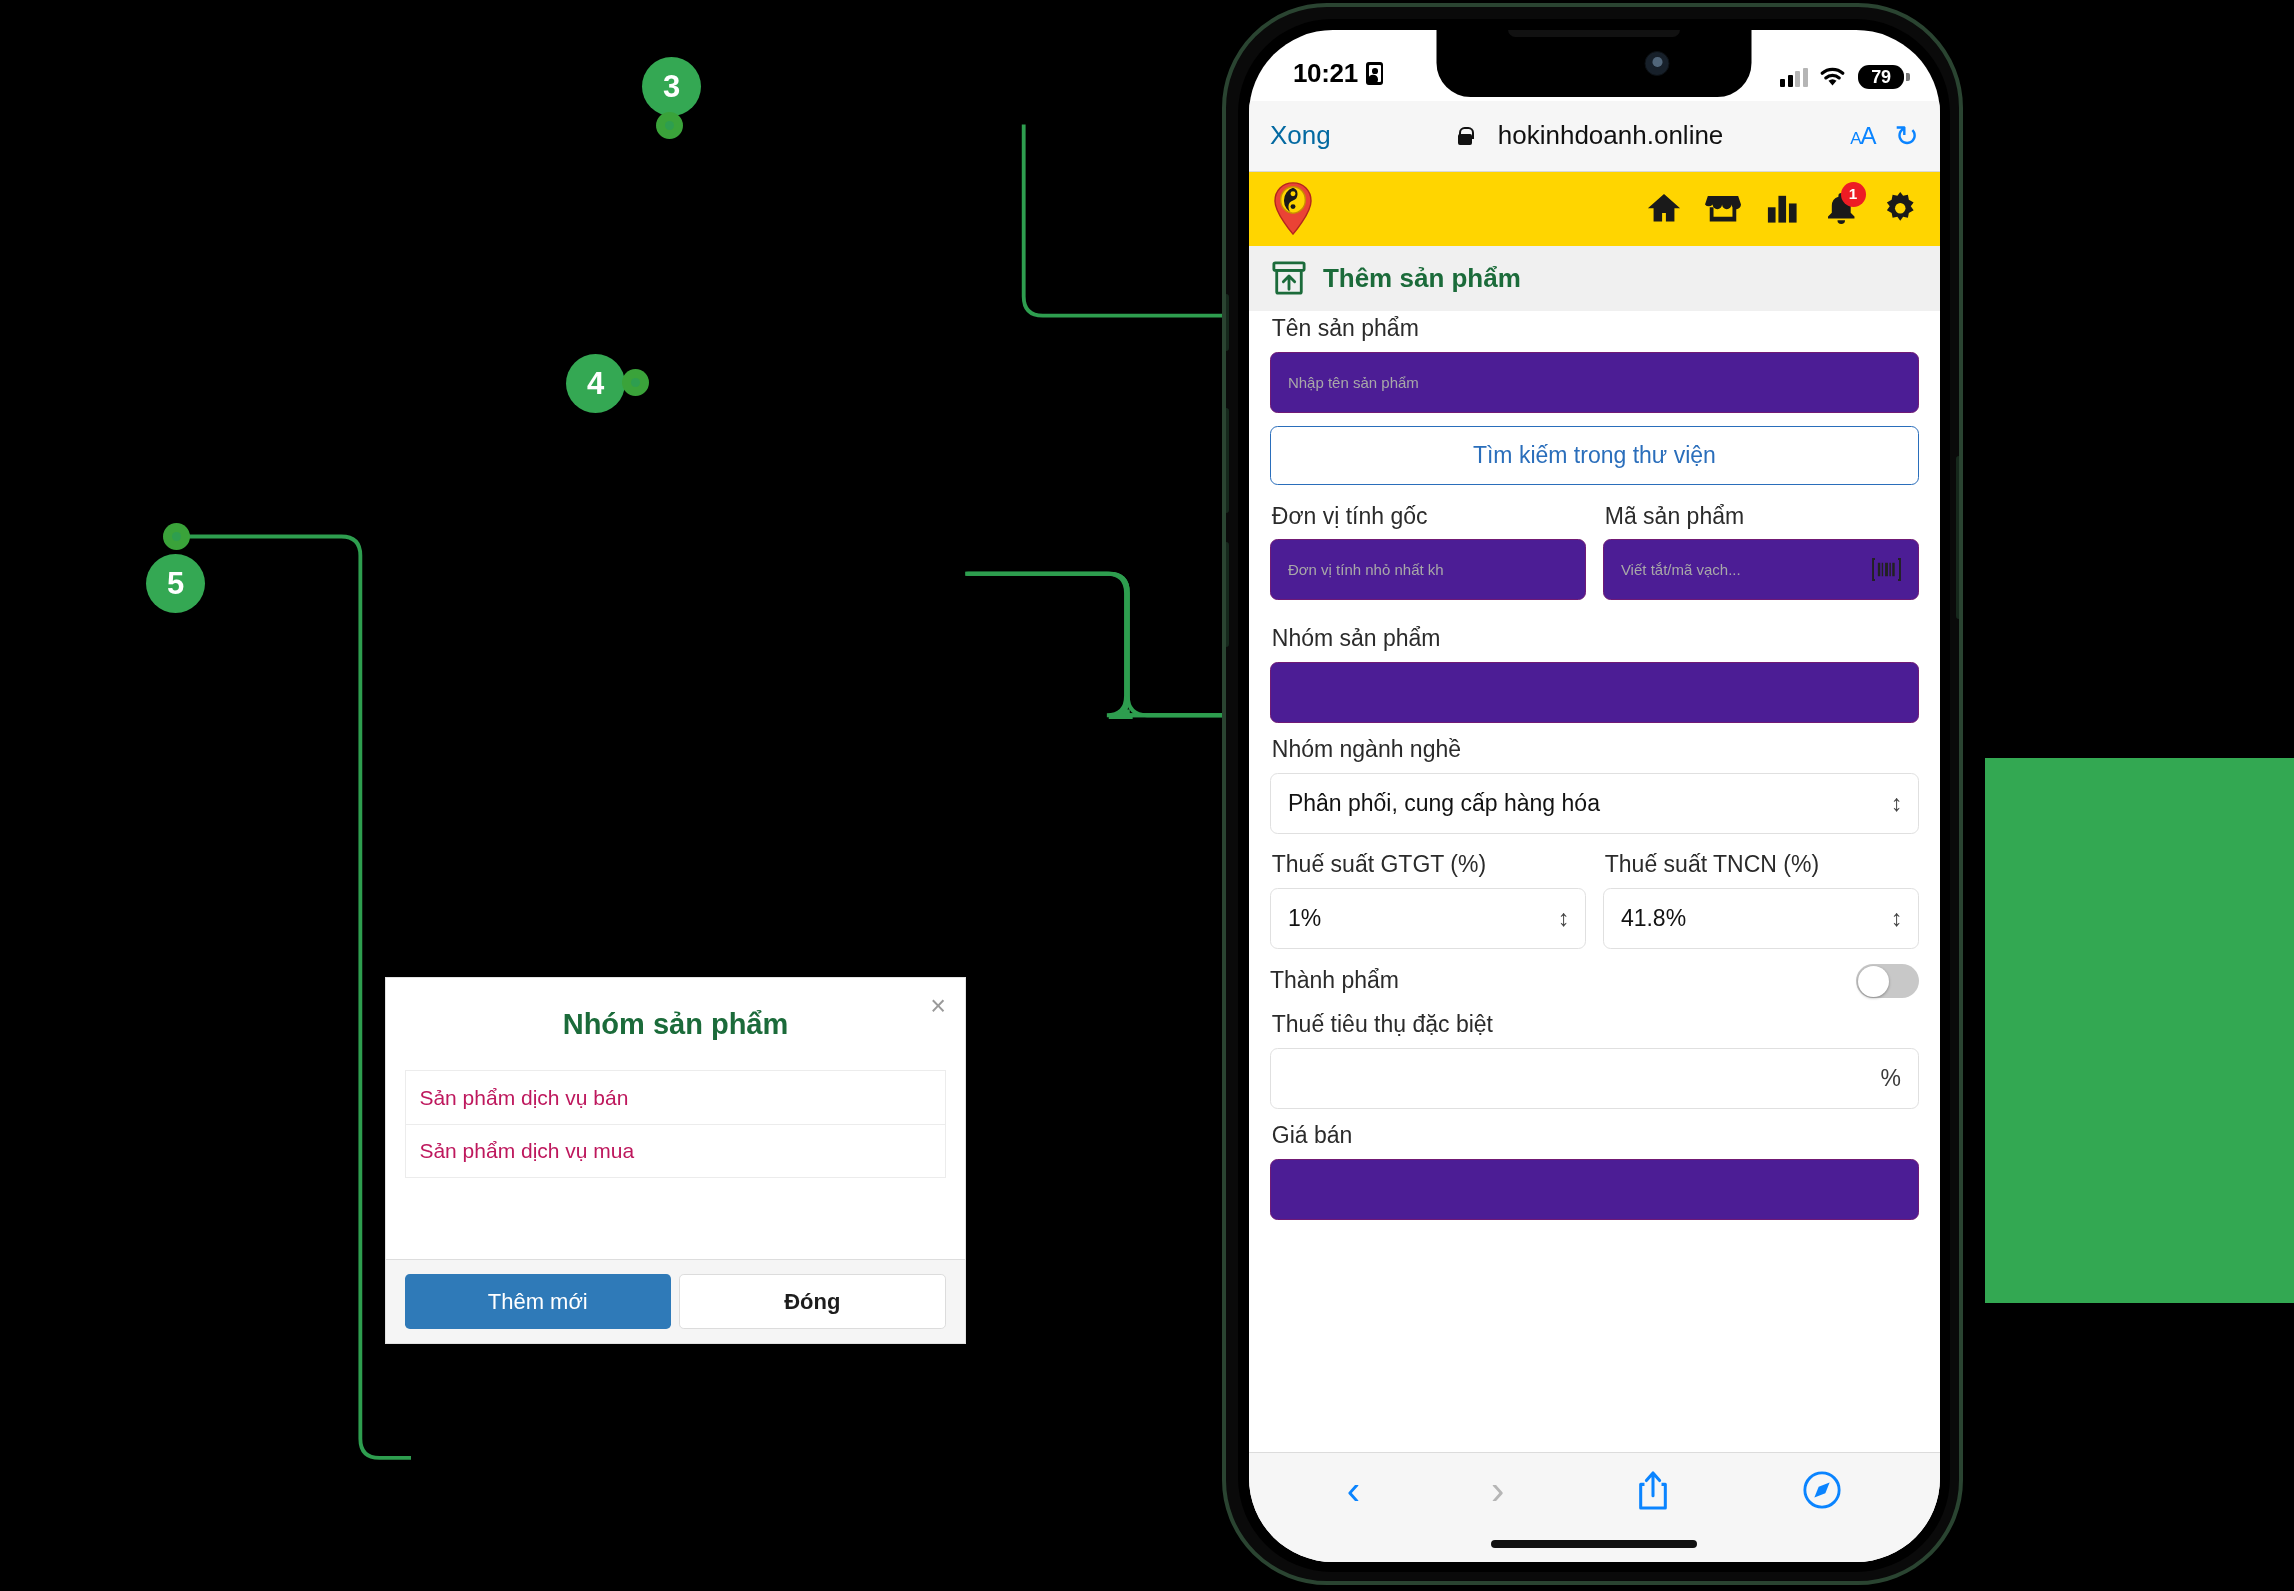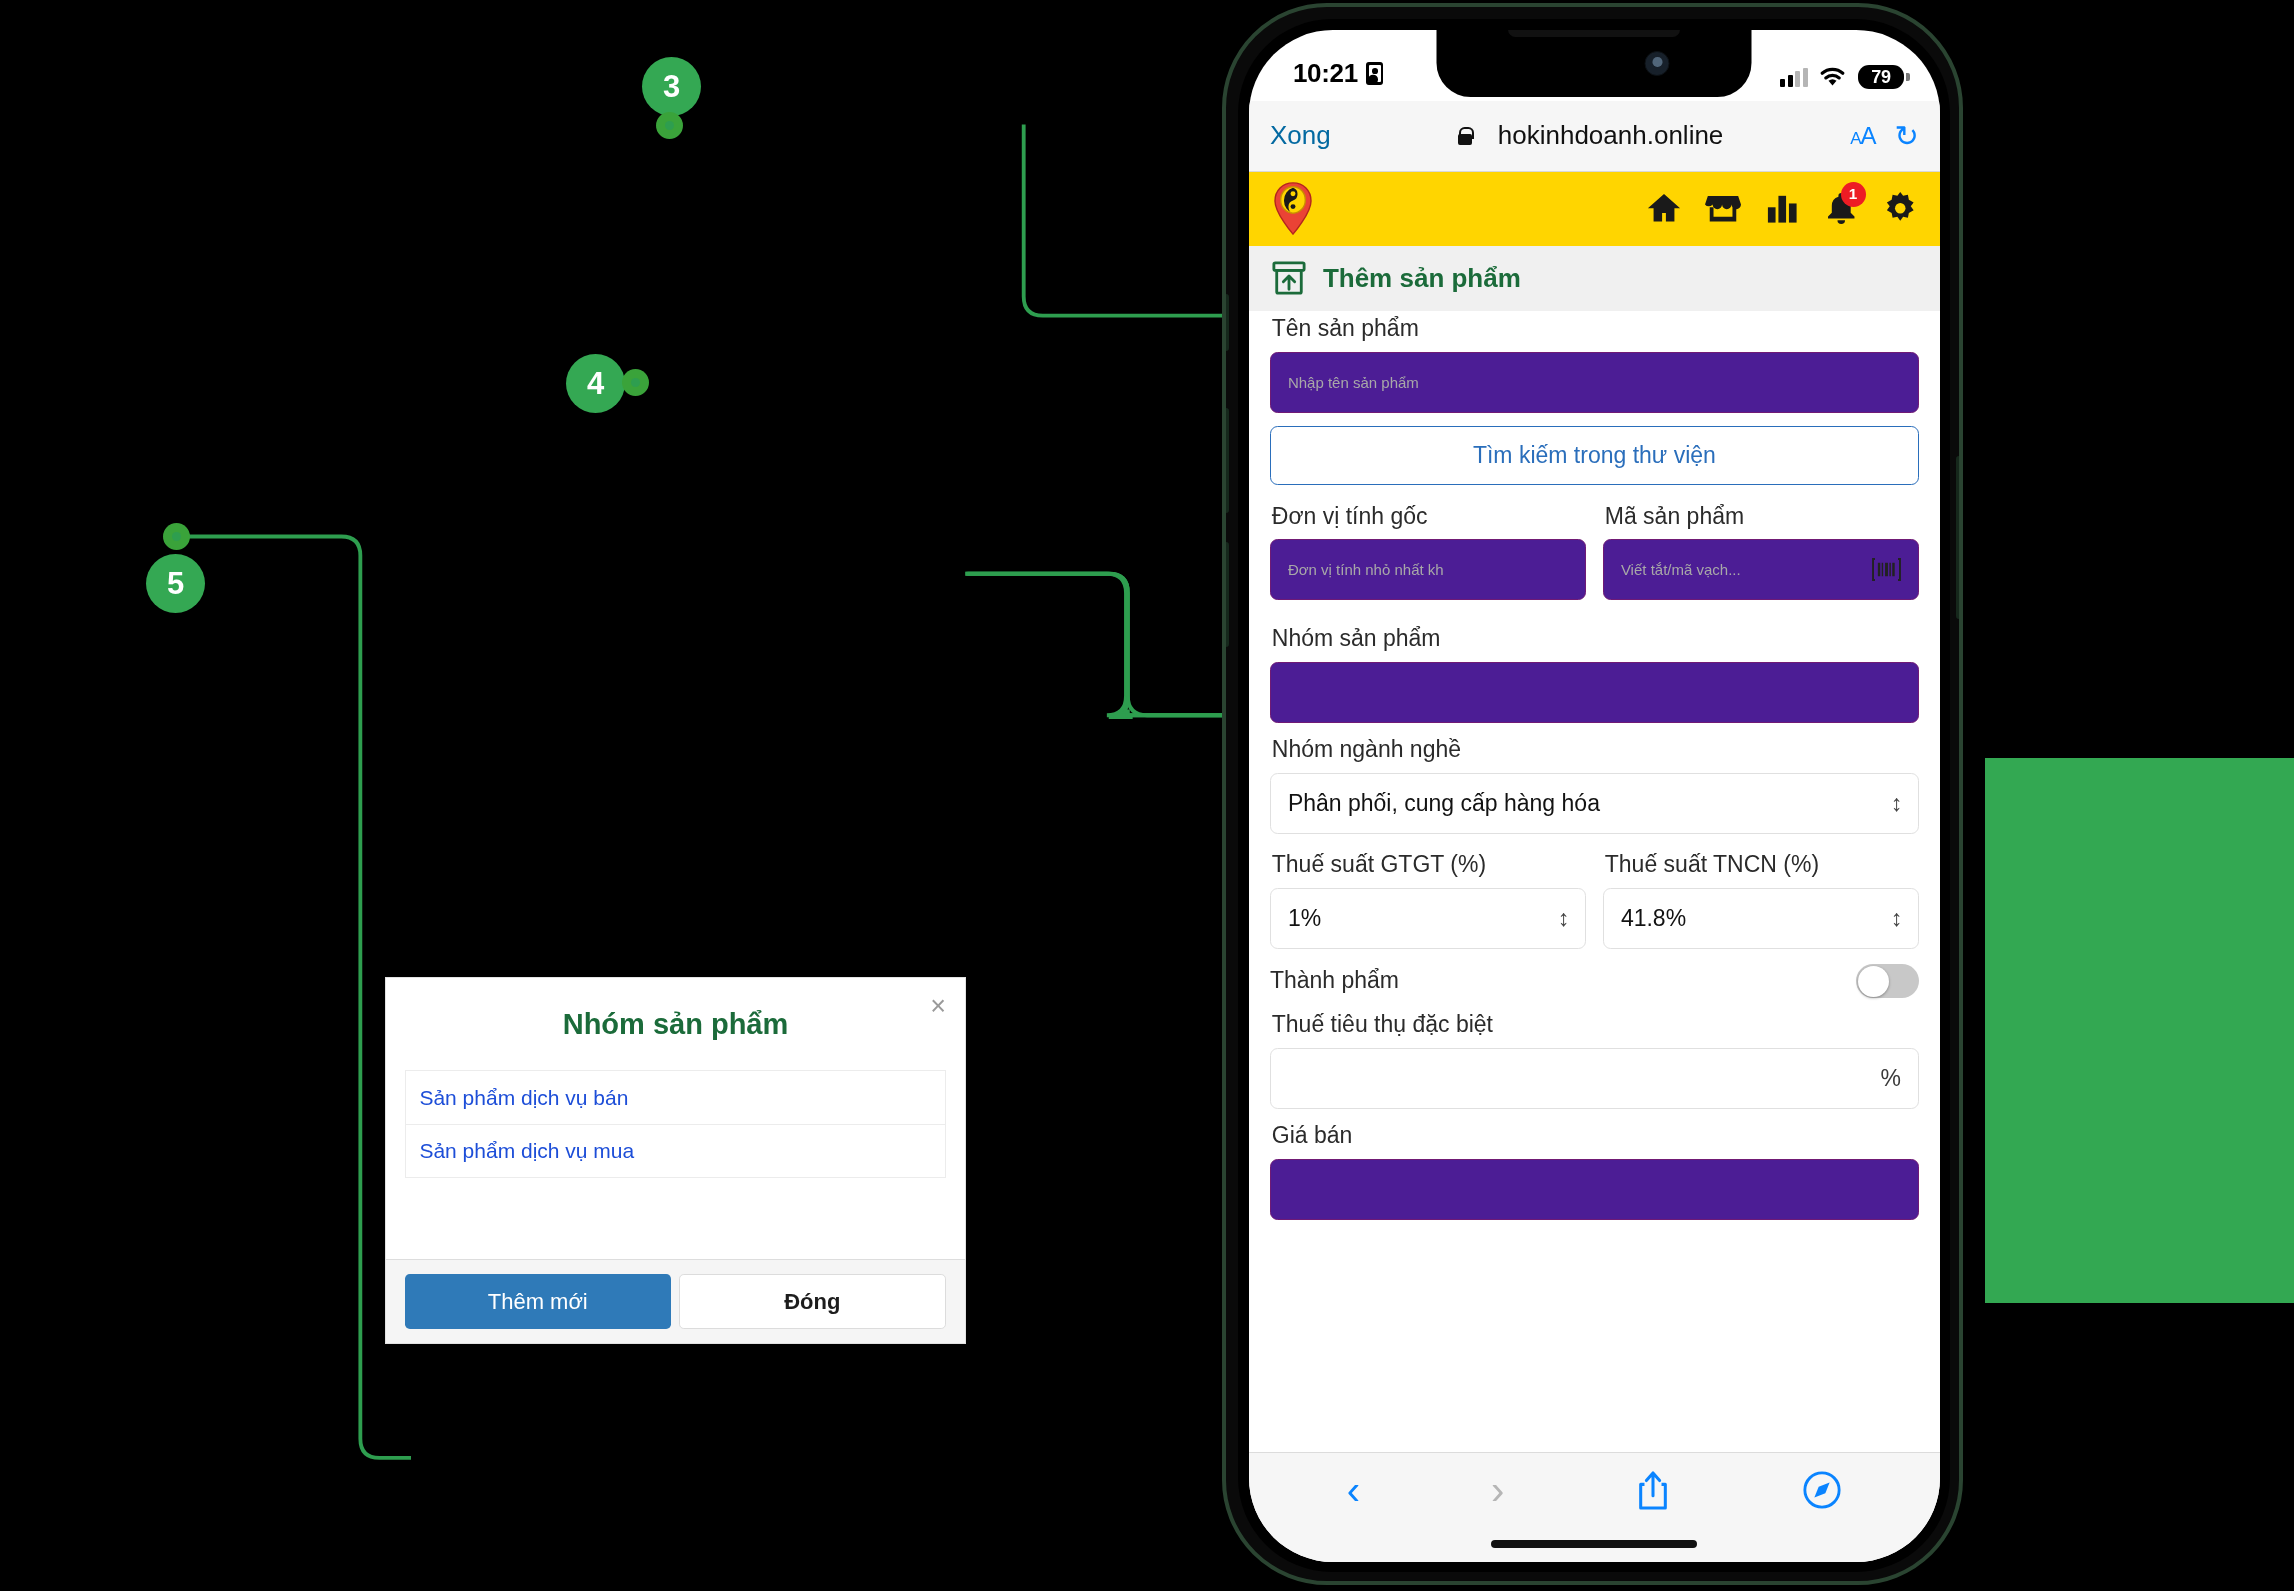--- a/index.html
+++ b/index.html
@@ -263,21 +263,21 @@
   }
   .modal-title { color:#1b6b3a; font-size:29px; font-weight:bold; }
   .modal-close {
     position:absolute; right:19px; top:15.3px;
     font-size:27px; color:#9a9a9a; line-height:1;
   }
   .modal-body { flex:1; padding: 0 19px; overflow:hidden; }
   .m-item {
     height: 54px; display:flex; align-items:center;
     border:1px solid #ececec; border-bottom:none;
-    padding-left: 13.4px; font-size:21px; color:#1d4ed8;
+    padding-left: 13.4px; font-size:21px; color:#be185d;
   }
   .m-item:last-child { border-bottom:1px solid #ececec; }
   .modal-foot {
     height: 84px; background:#f5f5f5; border-top:1px solid #ddd;
     display:flex; align-items:center; gap: 8px; padding: 0 19px;
   }
   .btn-primary {
     flex:1; height: 55px; background:#2f7ab8; color:#fff;
     border-radius: 4.8px; font-size:22px;
     display:flex; align-items:center; justify-content:center;

